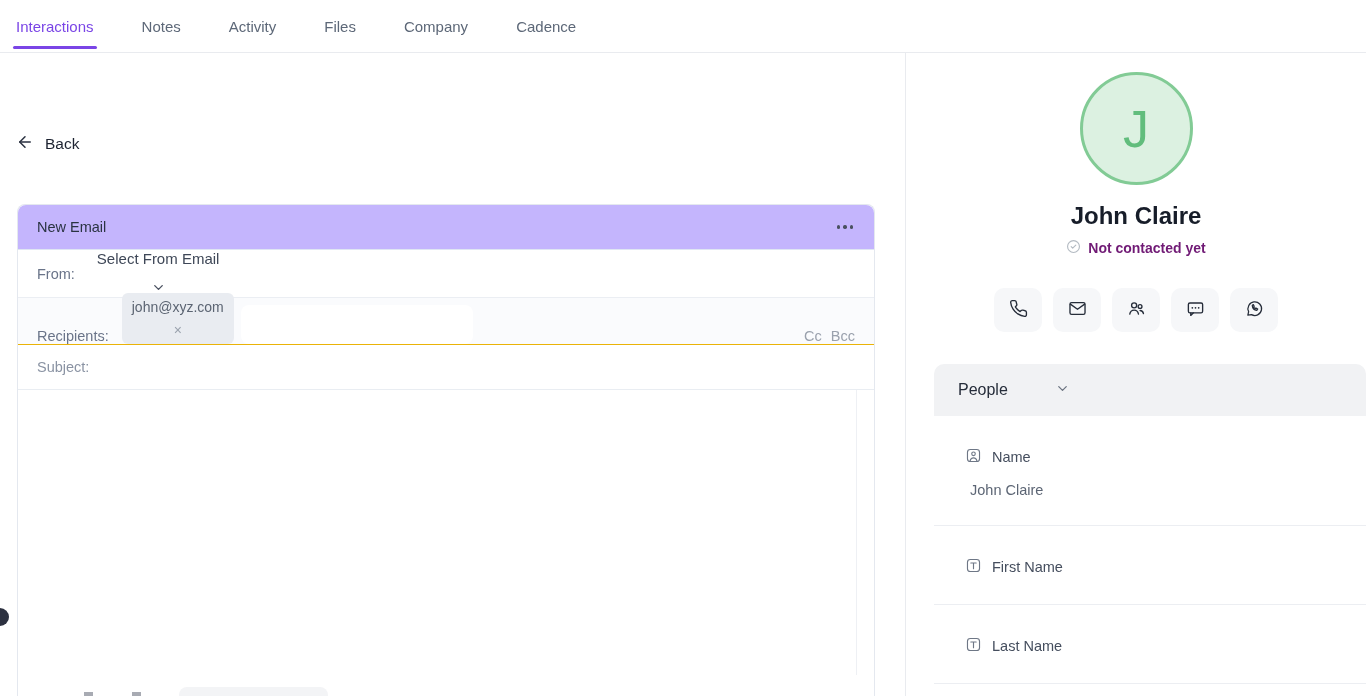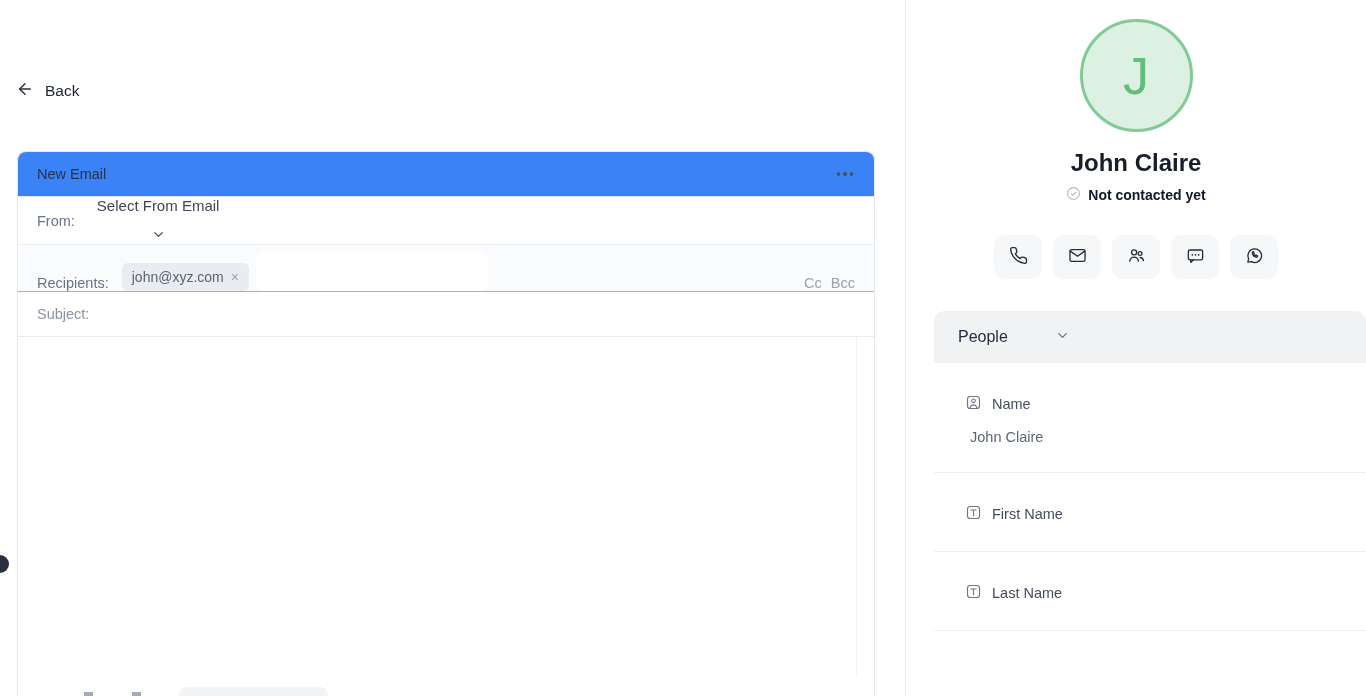--- a/index.html
+++ b/index.html
@@ -24,35 +24,35 @@
               color:#1c2230; font-size:15.5px; cursor:pointer; }
   .back-row svg { width:18px; height:18px; stroke:#2a3140; }
   .btn-new { position:absolute; top:78px; right:29px; height:37px; padding:0 17px;
              background:#fff; border:1px solid #dfe2e8; border-radius:8px;
              font-size:14.5px; color:#3e4755; display:flex; align-items:center; cursor:pointer; }
 
   
   .email-card { position:absolute; left:17px; top:151px; width:858px; bottom:0;
                 border:1px solid #e4e8ef; border-bottom:none; border-radius:8px 8px 0 0;
                 display:flex; flex-direction:column; background:#fff; }
-  .card-header { height:45px; flex:0 0 45px; background:#3b82f6; border-bottom:1px solid #dfe6f3;
+  .card-header { height:45px; flex:0 0 45px; background:#c4b5fd; border-bottom:1px solid #dfe6f3;
                  border-radius:8px 8px 0 0; display:flex; align-items:center; padding:0 19px; }
   .card-title { font-size:14.5px; color:#2a3342; }
   .more-dots { margin-left:auto; display:flex; gap:3px; cursor:pointer; padding:4px 2px; }
   .more-dots i { width:3.4px; height:3.4px; border-radius:50%; background:#4a5160; }
 
   .row { display:flex; align-items:center; padding:0 19px; }
   .row-from { height:48px; border-bottom:1px solid #ebeef3; }
   .lbl { font-size:14.5px; color:#6a7489; }
   .from-value { margin-left:22px; font-size:15px; color:#3e4757; display:flex; align-items:center; gap:13px; cursor:pointer;flex-direction:column; }
   .from-value svg { width:15px; height:15px; stroke:#4a5160; }
 
   .row-recipients { height:47px; background:#fafbfd; border-bottom:1px solid #eab308;align-items:flex-end; }
   .chip { margin-left:13px; background:#e9ecf1; border-radius:6px; padding:6px 10px;
-          font-size:14px; color:#5b6472; display:flex; align-items:center; gap:7px; }
+          font-size:14px; color:#5b6472; display:flex; align-items:center; gap:7px;flex-direction:column; }
   .chip .x { color:#9aa2ad; font-size:14px; cursor:pointer; }
   .recip-input { margin-left:7px; width:232px; height:39px; background:#fff; border-radius:8px; }
   .ccbcc { margin-left:auto; display:flex; gap:9px; font-size:14.5px; color:#9aa1ad; }
   .ccbcc span { cursor:pointer; }
 
   .row-subject { height:45px; border-bottom:1px solid #e9edf2; }
   .lbl-subject { color:#8a93a3; }
 
   .card-body { flex:1; position:relative; background:#fff; }
   .body-line { position:absolute; right:17px; top:0; bottom:21px; width:1px; background:#eef0f4; }
@@ -63,21 +63,21 @@
 
   .edge-handle { position:absolute; left:-9px; top:555px; width:18px; height:18px;
                  border-radius:50%; background:#2c3140; }
 
   
   .avatar { width:113px; height:113px; border-radius:50%; background:#dcf1e1; border:3px solid #82cb95;
             color:#61bd7c; font-size:52px; display:flex; align-items:center; justify-content:center;
             margin:19px auto 0; }
   .person-name { text-align:center; font-size:24px; font-weight:700; color:#171d29; margin-top:17px; }
   .status { display:flex; align-items:center; justify-content:center; gap:7px;
-            color:#0f172a; font-size:14px; font-weight:600; margin-top:9px; }
+            color:#701a75; font-size:14px; font-weight:600; margin-top:9px; }
   .status svg { width:15px; height:15px; stroke:#b3bac2; }
 
   .actions { display:flex; justify-content:center; gap:11px; margin-top:31px; }
   .icon-btn { width:48px; height:44px; border-radius:10px; background:#f6f7f9;
               display:flex; align-items:center; justify-content:center; cursor:pointer; }
   .icon-btn svg { width:19px; height:19px; stroke:#262d3a; }
 
   .people-panel { margin:32px 0 0 28px; }
   .people-header { height:52px; background:#f1f2f4; border-radius:10px 10px 0 0;
                    display:flex; align-items:center; padding:0 24px; cursor:pointer;gap:47px; }
@@ -87,20 +87,28 @@
   .field { padding:31px 20px 27px 31px; border-bottom:1px solid #eceef2; }
   .field-label { display:flex; align-items:center; gap:10px; font-size:14.5px; color:#454e5e; }
   .field-label svg { width:17px; height:17px; stroke:#6e7786; flex:0 0 17px; }
   .field-value { margin:15px 0 0 5px; font-size:14.5px; color:#5c6574; }
 </style>
 </head>
 <body>
 
 <div class="app">
 
+  <div class="tabbar">
+    <div class="tab active">Interactions</div>
+    <div class="tab">Notes</div>
+    <div class="tab">Activity</div>
+    <div class="tab">Files</div>
+    <div class="tab">Company</div>
+    <div class="tab">Cadence</div>
+  </div>
 
   <div class="content">
 
     <div class="main">
 
       <div class="back-row">
         <span>
           <svg viewBox="0 0 24 24" fill="none" stroke-width="2" stroke-linecap="round" stroke-linejoin="round">
               <path d="M19 12H5"></path>
               <path d="M12 19l-7-7 7-7"></path>

